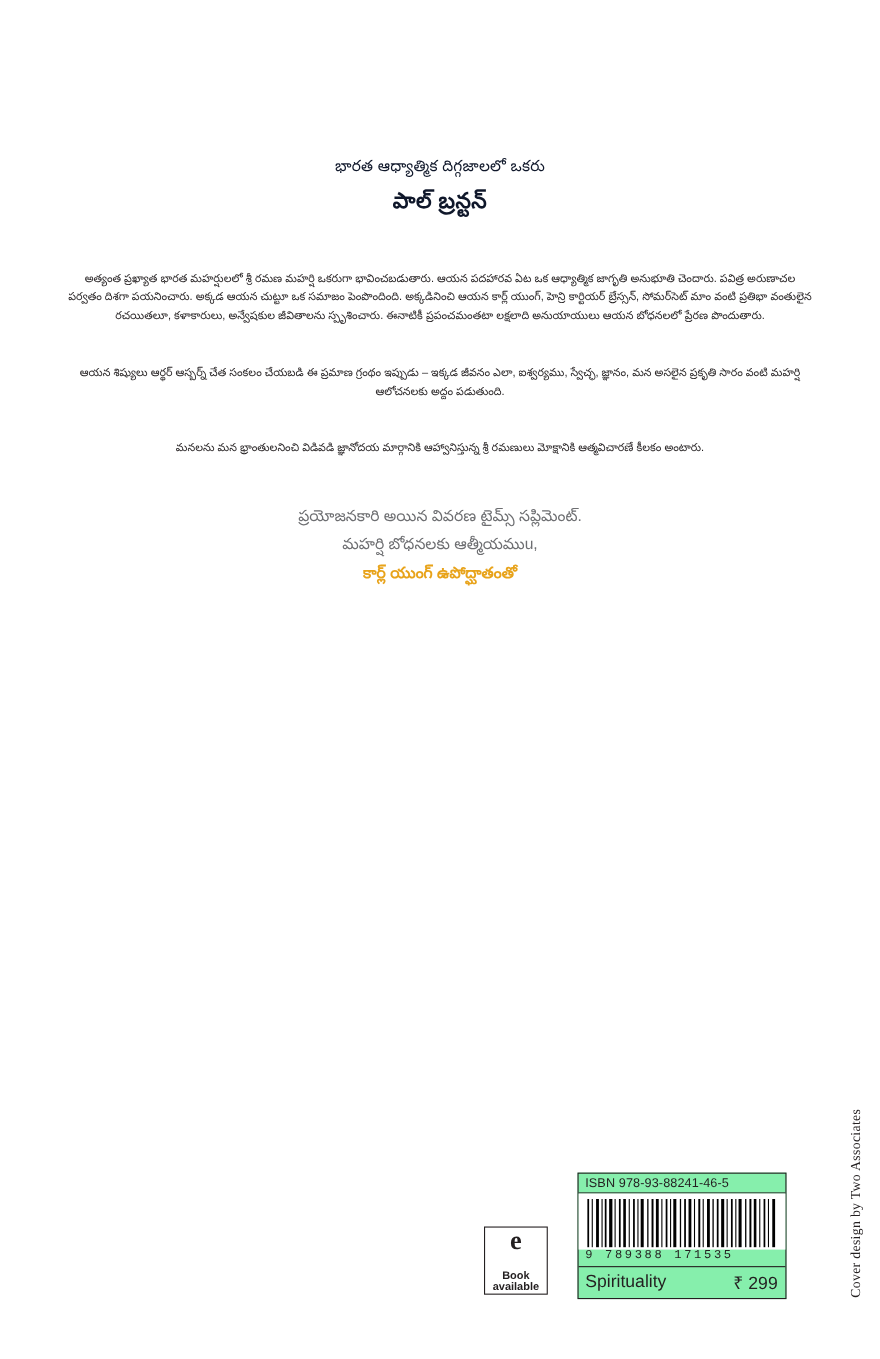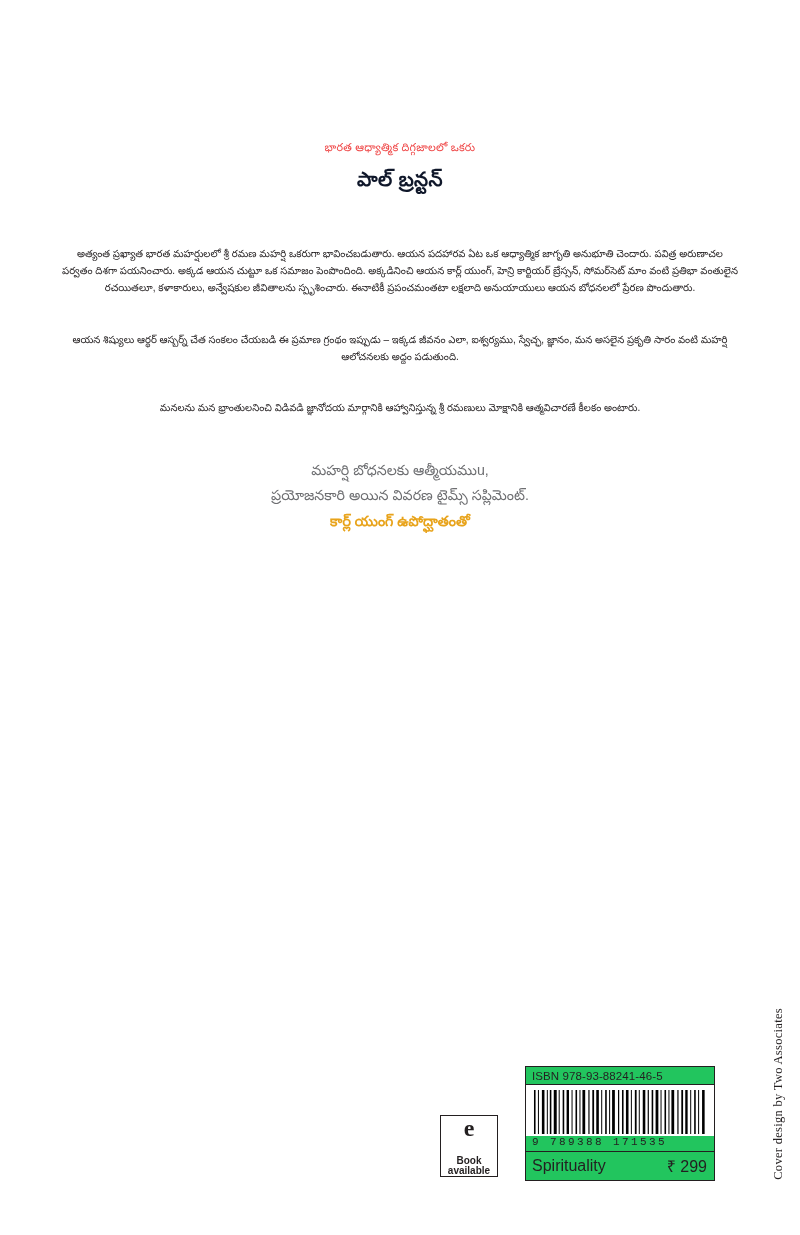--- a/index.html
+++ b/index.html
@@ -23,22 +23,22 @@
 
   
   .heading-block {
     position: absolute;
     top: 140px;
     left: 70px;
     width: 660px;
     text-align: center;
   }
   .tagline {
-    font-size: 11px;
-    color: #ef4444;
+    font-size: 14px;
+    color: #0f172a;
     letter-spacing: 0.2px;
     line-height: 1.45;
     text-align: center;
   }
   .author {
     margin-top: 12px;
     font-size: 20px;
     font-weight: bold;
     color: #0f172a;
     letter-spacing: 0.4px;
@@ -151,21 +151,21 @@
     color: #231f20;
   }
 
   
   .isbn-block {
     position: absolute;
     left: 525px;
     bottom: 54px;
     width: 190px;
     border: 1px solid #231f20;
-    background: #22c55e;
+    background: #86efac;
     box-sizing: border-box;
     font-family: "Liberation Sans", sans-serif;
   }
   .isbn-line {
     font-size: 11.5px;
     padding: 3px 4px 2px 6px;
     border-bottom: 1px solid #231f20;
     letter-spacing: 0.1px;
     color: #231f20;
     white-space: nowrap;
@@ -219,22 +219,22 @@
   <div class="heading-block">
     <div class="tagline">భారత ఆధ్యాత్మిక దిగ్గజాలలో ఒకరు</div>
     <div class="author">పాల్ బ్రన్టన్</div>
   </div>
 
   <div class="blurb">
     <p class="p1">అత్యంత ప్రఖ్యాత భారత మహర్షులలో శ్రీ రమణ మహర్షి ఒకరుగా భావించబడుతారు. ఆయన పదహారవ ఏట ఒక ఆధ్యాత్మిక జాగృతి అనుభూతి చెందారు. పవిత్ర అరుణాచల పర్వతం దిశగా పయనించారు. అక్కడ ఆయన చుట్టూ ఒక సమాజం పెంపొందింది. అక్కడినించి ఆయన కార్ల్ యుంగ్, హెన్రి కార్టియర్ బ్రేస్సన్, సోమర్‌సెట్ మాం వంటి ప్రతిభా వంతులైన రచయితలూ, కళాకారులు, అన్వేషకుల జీవితాలను స్పృశించారు. ఈనాటికీ ప్రపంచమంతటా లక్షలాది అనుయాయులు ఆయన బోధనలలో ప్రేరణ పొందుతారు.</p>
     <p class="p2">ఆయన శిష్యులు ఆర్థర్ ఆస్బర్న్ చేత సంకలం చేయబడి ఈ ప్రమాణ గ్రంథం ఇప్పుడు – ఇక్కడ జీవనం ఎలా, ఐశ్వర్యము, స్వేచ్ఛ, జ్ఞానం, మన అసలైన ప్రకృతి సారం వంటి మహర్షి ఆలోచనలకు అద్దం పడుతుంది.</p>
     <p class="p3">మనలను మన భ్రాంతులనించి విడివడి జ్ఞానోదయ మార్గానికి ఆహ్వానిస్తున్న శ్రీ రమణులు మోక్షానికి ఆత్మవిచారణే కీలకం అంటారు.</p>
     <div class="quote">
+      <div>ప్రయోజనకారి అయిన వివరణ టైమ్స్ సప్లిమెంట్.</div>
       <div>మహర్షి బోధనలకు ఆత్మీయముu,</div>
-      <div>ప్రయోజనకారి అయిన వివరణ టైమ్స్ సప్లిమెంట్.</div>
       <div class="line-accent">కార్ల్ యుంగ్ ఉపోద్ఘాతంతో</div>
     </div>
   </div>
 
 
   <div class="ebook-badge">
     <div class="e">e</div>
     <div class="book">Book</div>
     <div class="avail">available</div>
   </div>

